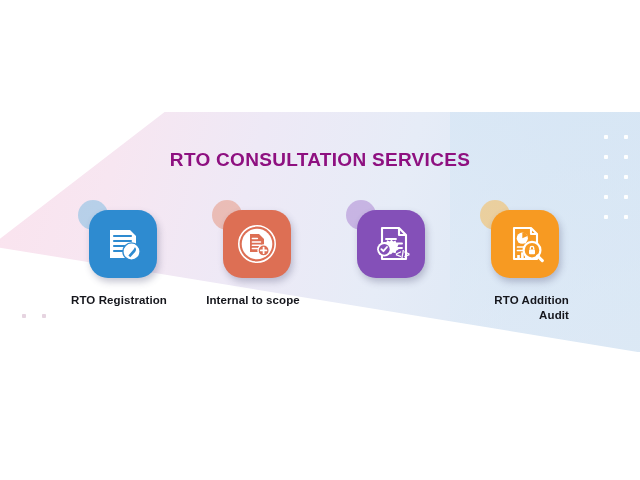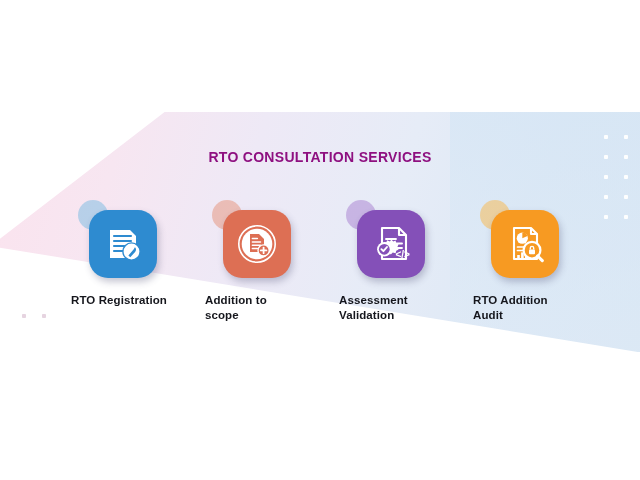--- a/index.html
+++ b/index.html
@@ -94,21 +94,21 @@
     opacity: .9;
   }
 
   
   .title {
     position: absolute;
     left: 0;
     top: 37px;
     width: 640px;
     text-align: center;
-    font-size: 14px;
+    font-size: 19px;
     font-weight: bold;
     letter-spacing: .3px;
     color: #8e1080;
   }
 
   
   .cards {
     position: absolute;
     left: 0;
     top: 92px;
@@ -152,21 +152,21 @@
     box-shadow: 2px 4px 7px rgba(70,70,110,.30);
     display: flex;
     align-items: center;
     justify-content: center;
   }
 
   .tile svg { display: block; }
 
   .label {
     margin-top: 11px;
-    text-align: left;
+    text-align: right;
     font-size: 11.5px;
     line-height: 14.5px;
     font-weight: bold;
     color: #15161c;
     letter-spacing: .1px;
   }
 </style>
 </head>
 <body>
 
@@ -220,21 +220,21 @@
                 <line x1="18.4" y1="27.6" x2="23.4" y2="27.6"></line>
               </g>
               <circle cx="29.6" cy="29.4" r="5.6" fill="#dd6f54" stroke="#ffffff" stroke-width="1.3"></circle>
               <g stroke="#ffffff" stroke-width="1.8" stroke-linecap="round">
                 <line x1="29.6" y1="26.6" x2="29.6" y2="32.2"></line>
                 <line x1="26.8" y1="29.4" x2="32.4" y2="29.4"></line>
               </g>
             </svg>
           </div>
         </div>
-        <div class="label">Addition to scope</div>
+        <div class="label">Internal to scope</div>
       </div>
 
       <div class="card">
         <div class="icon-wrap">
           <div class="blob" style="background:#b393d6"></div>
           <div class="tile" style="background:#8450b8">
             <svg width="44" height="44" viewBox="0 0 44 44" aria-hidden="true">
               <path d="M13 6 h17 l7 7 v24 H13 Z" fill="none" stroke="#ffffff" stroke-width="2.1" stroke-linejoin="round"></path>
               <path d="M30 6 v7 h7" fill="none" stroke="#ffffff" stroke-width="2.1" stroke-linejoin="round"></path>
               <g stroke="#ffffff" stroke-width="1.9" stroke-linecap="round">
@@ -247,21 +247,20 @@
               </g>
               <g transform="translate(14.5,29.5)">
                 <path d="M0,-10.6 l2.5,0 .85,-2.55 3.1,1.3 1.5,-2.15 2.15,2.15 2.55,-.85 .65,3.1 2.55,.85 -1.3,3.1 1.3,2.55 -2.55,1.5 -.65,2.55 -3.1,-.65 -2.15,2.15 -2.15,-2.15 -3.1,.65 -.85,-2.55 -2.55,-1.5 1.3,-2.55 -1.3,-3.1 2.55,-.85 Z" fill="#ffffff" transform="translate(0.5,0.8) scale(.92)"></path>
                 <circle cx="0.8" cy="-2.2" r="7.2" fill="#ffffff"></circle>
                 <circle cx="0.8" cy="-2.2" r="5.4" fill="#8450b8"></circle>
                 <path d="M-2.1 -2.3 l2.0 2.0 3.6 -4.2" fill="none" stroke="#ffffff" stroke-width="1.9" stroke-linecap="round" stroke-linejoin="round"></path>
               </g>
             </svg>
           </div>
         </div>
-        <div class="label">Assessment Validation</div>
       </div>
 
       <div class="card">
         <div class="icon-wrap">
           <div class="blob" style="background:#f3c069"></div>
           <div class="tile" style="background:#f79a22">
             <svg width="44" height="44" viewBox="0 0 44 44" aria-hidden="true">
               <path d="M11 6 h17 l6 6 v25 H11 Z" fill="none" stroke="#ffffff" stroke-width="2.1" stroke-linejoin="round"></path>
               <path d="M28 6 v6 h6" fill="none" stroke="#ffffff" stroke-width="2.1" stroke-linejoin="round"></path>
               <circle cx="19.3" cy="16.2" r="5.6" fill="#ffffff"></circle>

